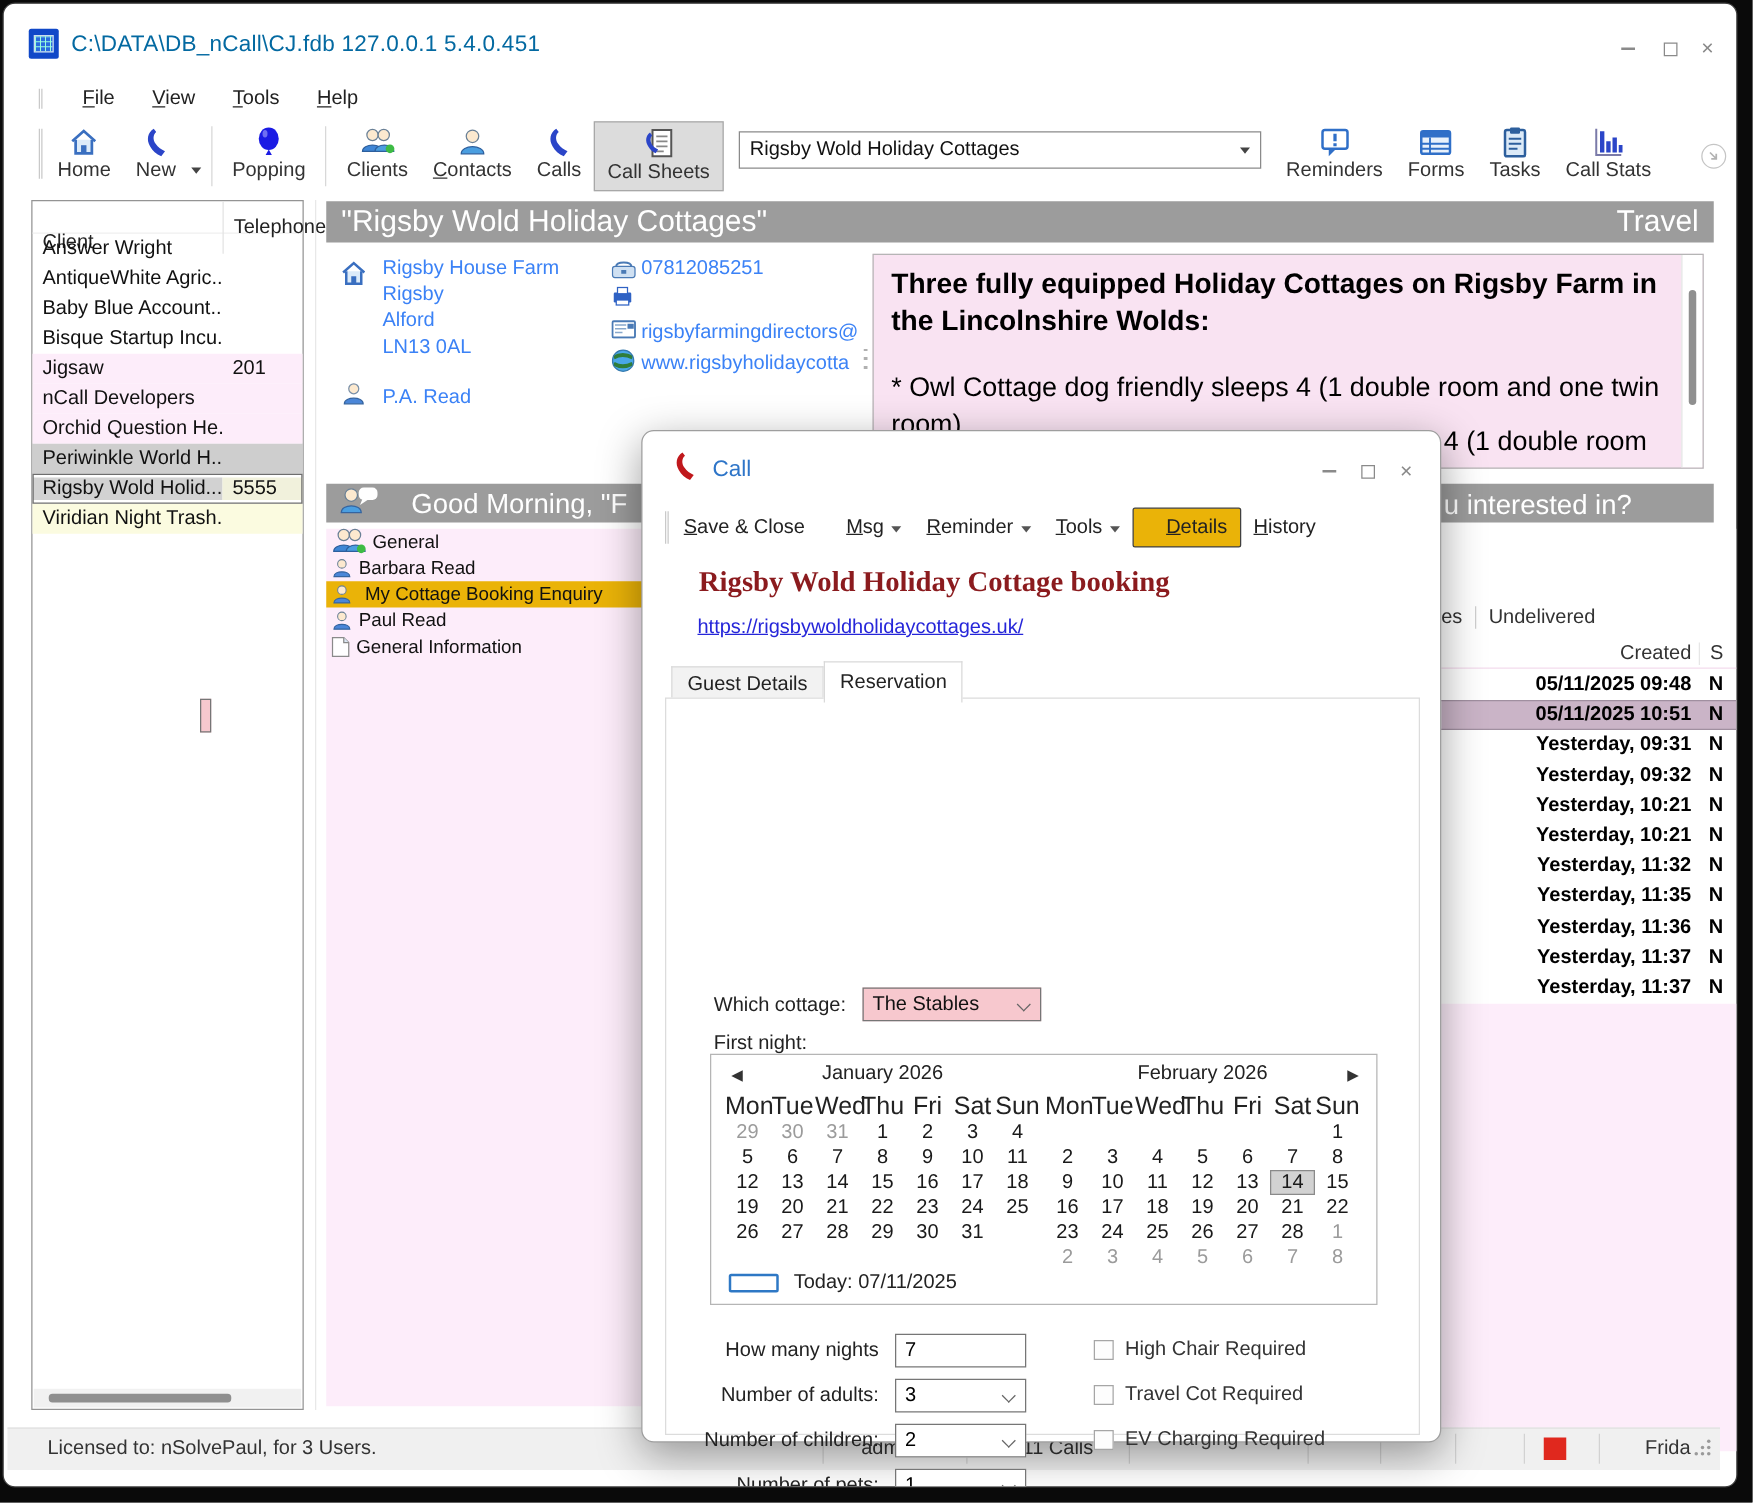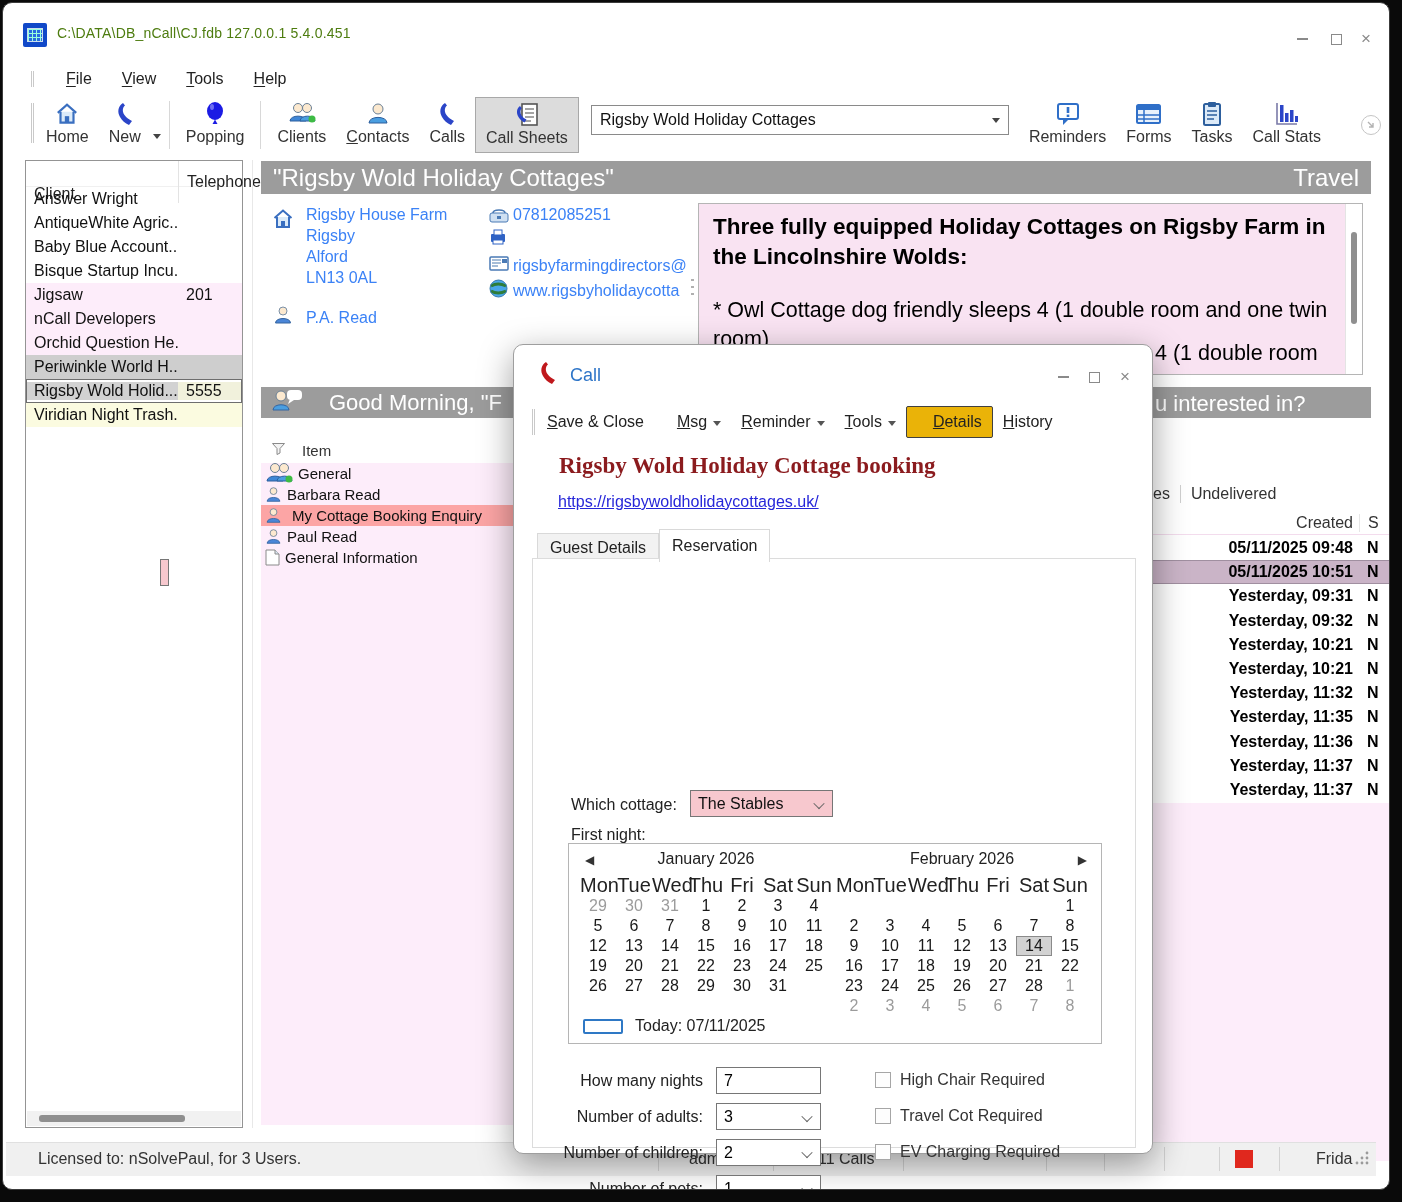--- a/index.html
+++ b/index.html
@@ -4,21 +4,21 @@
 <style>
   * { margin:0; padding:0; box-sizing:border-box; }
   html,body { width:1402px; height:1202px; }
   body { font-family:"Liberation Sans", sans-serif; background:#000; position:relative; overflow:hidden; }
   .screen { position:absolute; inset:0; background:#0a0a0a; }
   .window { position:absolute; left:2px; top:2px; width:1388px; height:1188px;
             background:#fff; border:1px solid #3c3c3c; border-radius:10px; overflow:hidden; }
   .abs { position:absolute; }
 
   
-  .title-text { left:54px; top:22px; font-size:14px; color:#4d7c0f; letter-spacing:.2px; }
+  .title-text { left:54px; top:22px; font-size:18px; color:#0369a1; letter-spacing:.2px; }
   .app-icon { left:20px; top:20px; width:24px; height:24px; background:#1048c8; border-radius:2px;
               display:flex; align-items:center; justify-content:center; }
   .app-icon .grid { width:16px; height:14px;
       background:linear-gradient(#9fd 1px,transparent 1px),linear-gradient(90deg,#9fd 1px,transparent 1px),#2a6adf;
       background-size:4px 4px; border:1px solid #cde; }
   .winctl { top:26px; width:22px; height:20px; display:flex; align-items:center; justify-content:center;
             color:#8a8a8a; font-size:17px; cursor:default; }
   .minbar { width:11px; height:2px; background:#8a8a8a; }
   .maxbox { width:11px; height:11px; border:1.5px solid #8a8a8a; }
 
@@ -75,21 +75,21 @@
   .greet-frag { left:1152px; top:388px; font-size:22px; color:#fff; z-index:2; }
 
   
   .detail-panel { left:520px; top:420px; width:627px; height:738px; background:#fdedfa; }
   .detail-panel .strip { position:absolute; left:36px; right:0; bottom:2px; height:14px; background:#ededed; }
   .detail-panel .thumb { position:absolute; left:113px; bottom:6px; width:67px; height:6px; background:#8f8f8f; border-radius:3px; }
   .tree-panel { left:258px; top:420px; width:260px; height:702px; background:#fdedfa; }
   .tree-head { height:40px; background:#fff; display:flex; align-items:flex-end; padding:0 0 4px 10px; gap:16px;
                font-size:15px; color:#333; }
   .tree-row { height:21px; display:flex; align-items:center; gap:5px; padding-left:4px; font-size:15px; color:#111; white-space:nowrap; }
-  .tree-row.sel { background:#fca5a5;gap:10px; }
+  .tree-row.sel { background:#eab308;gap:10px; }
 
   
   .undeliv { left:1150px; top:420px; width:240px; height:738px; background:#fff; }
   .undeliv-tabs { position:absolute; top:58px; left:0; right:0; height:26px; display:flex; align-items:center;
                   font-size:16px; color:#333; }
   .undeliv-tabs .div { width:1px; height:18px; background:#cfcfcf; margin:0 10px; }
   .undeliv-cols { position:absolute; top:88px; left:0; right:0; height:24px; display:grid; grid-template-columns:1fr 34px;
                   font-size:16px; color:#333; align-items:center; border-bottom:1px solid #f3dced; }
   .undeliv-cols .c1 { text-align:right; padding-right:6px; }
   .undeliv-cols .c2 { padding-left:8px; border-left:1px solid #e6e6e6; }
@@ -445,28 +445,20 @@
   </div>
   <span class="abs greet-frag">u interested in?</span>
 
   <div class="abs detail-panel">
     <div class="strip">
           <div class="thumb"></div>
         </div>
   </div>
 
   <div class="abs tree-panel">
-    <div class="tree-head">
-      <span>
-        <svg width="15" height="15" viewBox="0 0 15 15">
-              <path d="M1.5 2.5 h12 l-4.5 5 v4.5 l-3 1.5 v-6 z" fill="#f3f3f3" stroke="#8a8a8a"></path>
-            </svg>
-      </span>
-      <span>Item</span>
-    </div>
     <div id="tree-rows">
           <div class="tree-row">
             <span style="display: flex;">
               <svg width="28" height="24" viewBox="0 0 28 24">
                 <circle cx="10" cy="6" r="4.5" fill="#fce9cf" stroke="#6a8096"></circle>
                 <path d="M2 19 c0-6.5 16-6.5 16 0 z" fill="#3f86d6" stroke="#2d5f9d"></path>
                 <circle cx="19" cy="6" r="4.5" fill="#fce9cf" stroke="#6a8096"></circle>
                 <path d="M12 19 c0-6.5 15-6.5 15 0 z" fill="#4a9ee0" stroke="#2d5f9d"></path>
                 <circle cx="24" cy="17" r="3.5" fill="#3dbb44"></circle>
               </svg>

